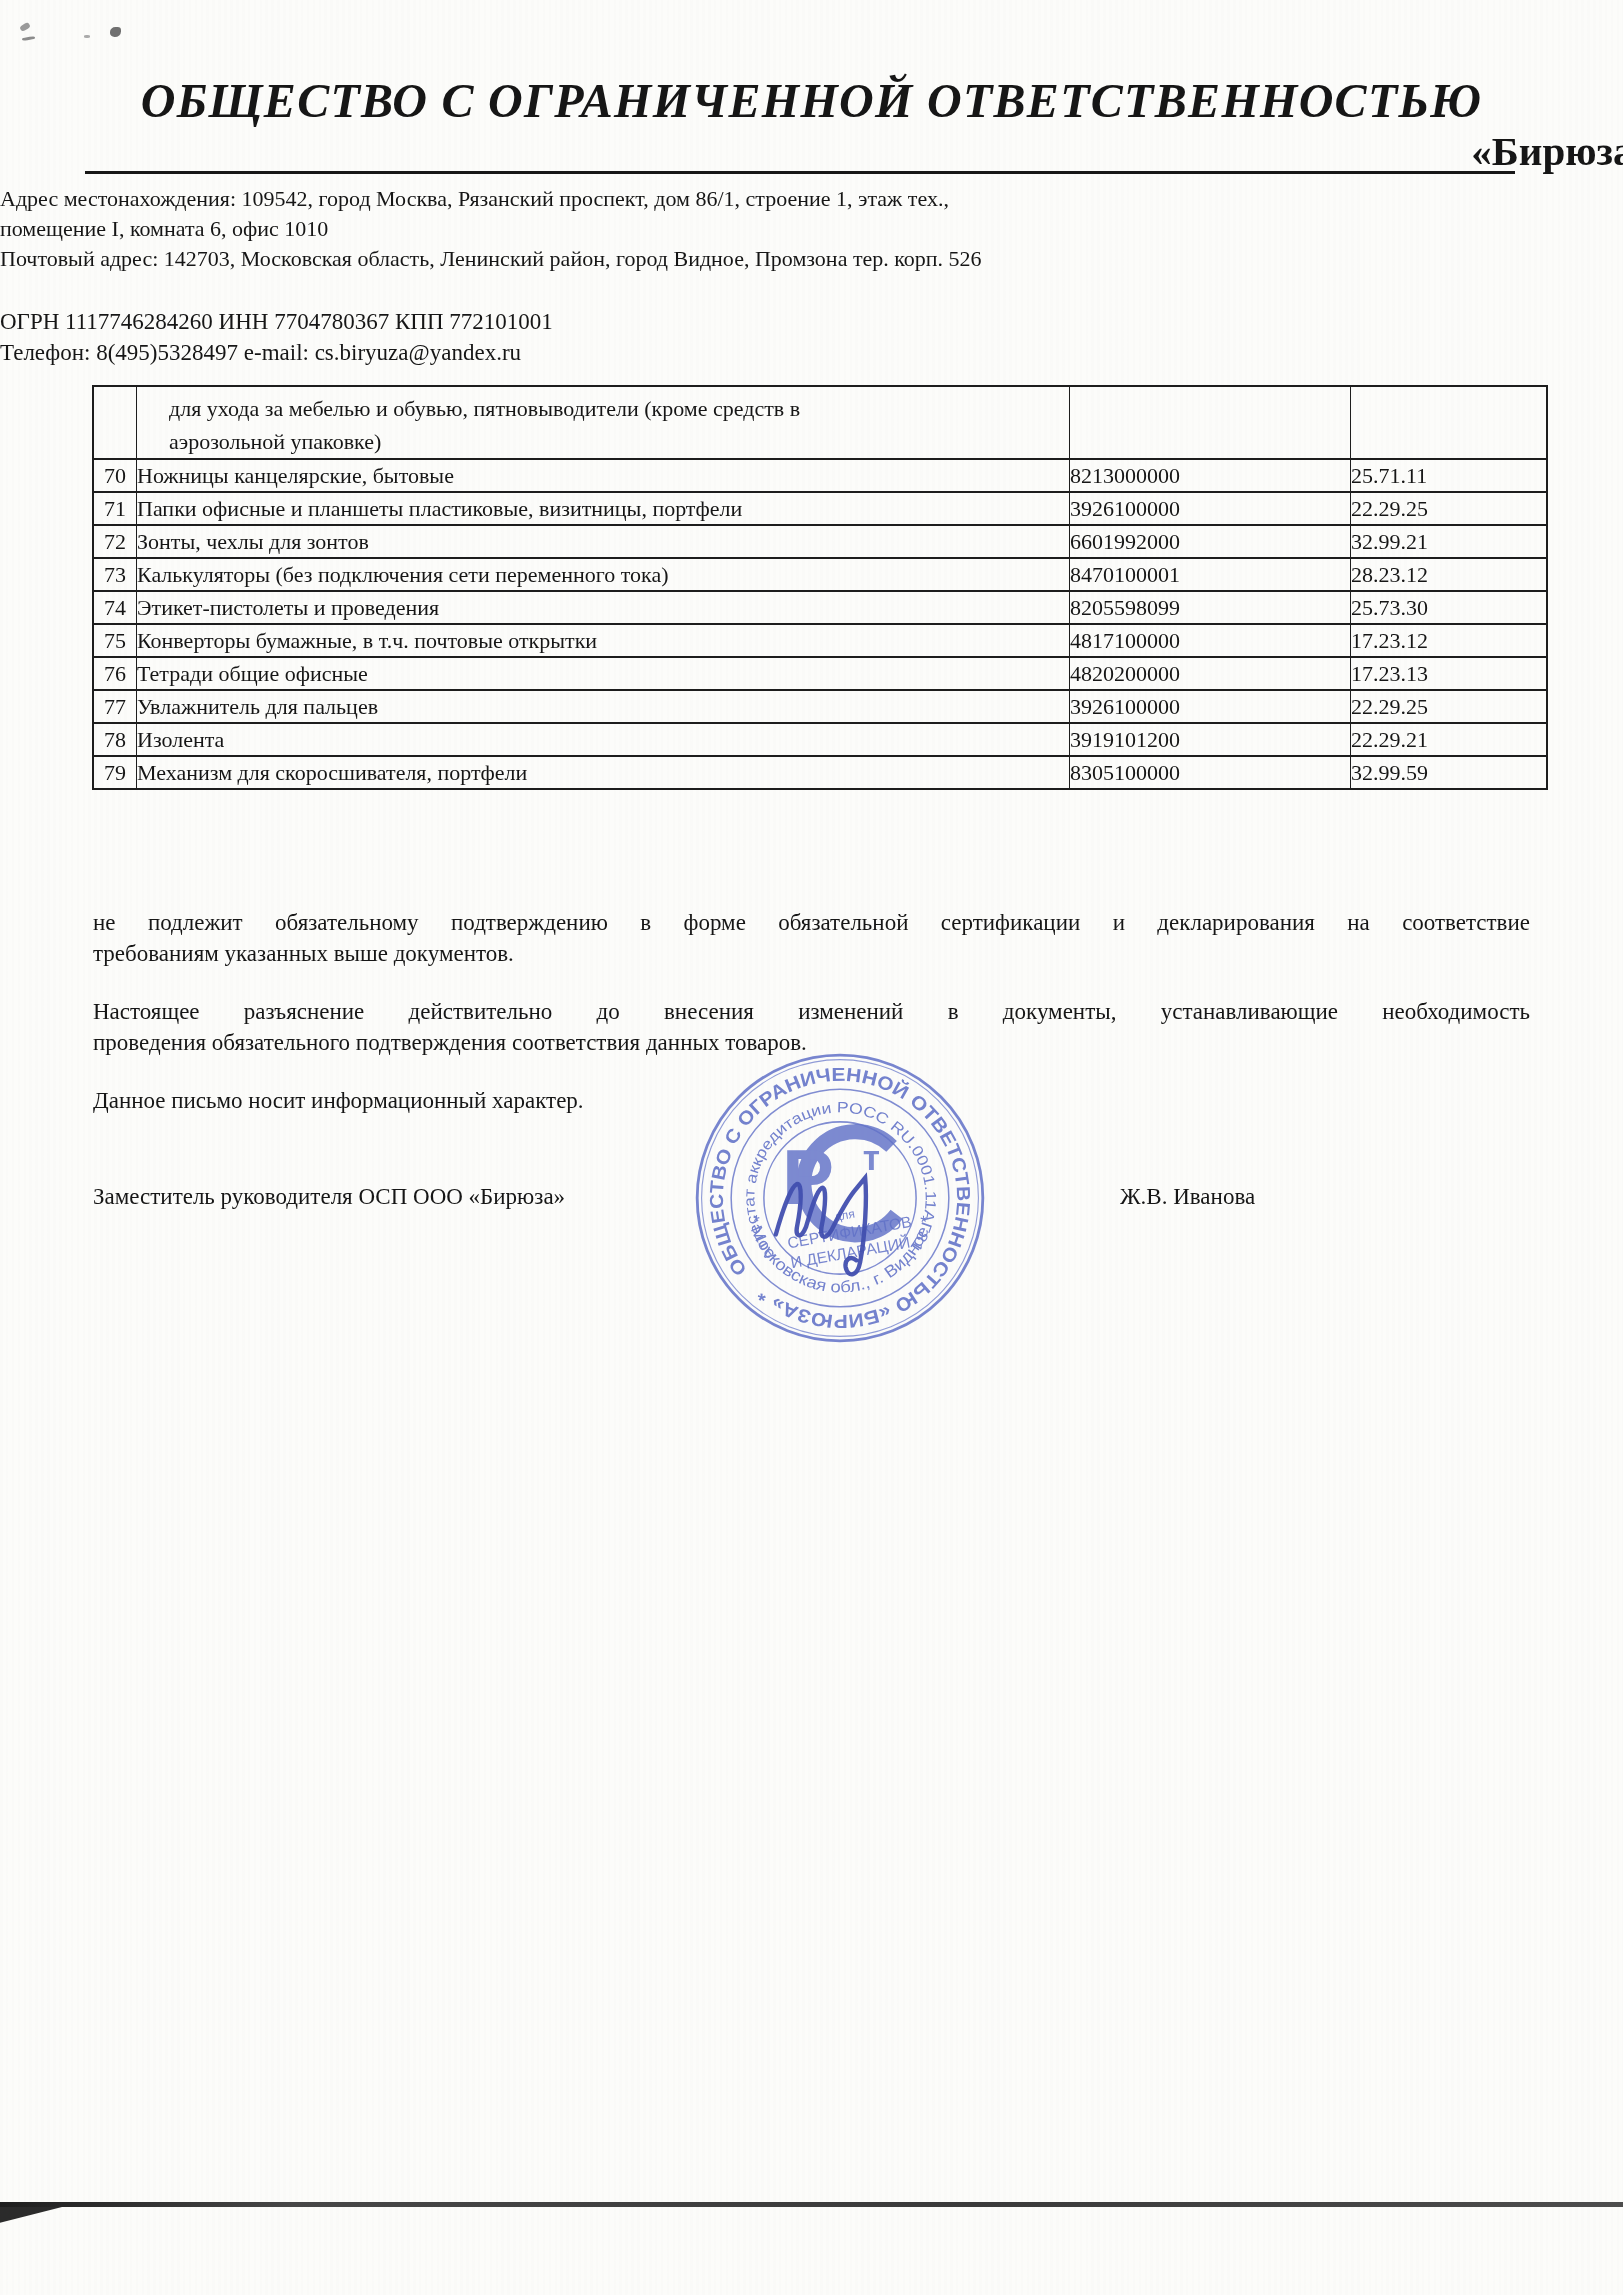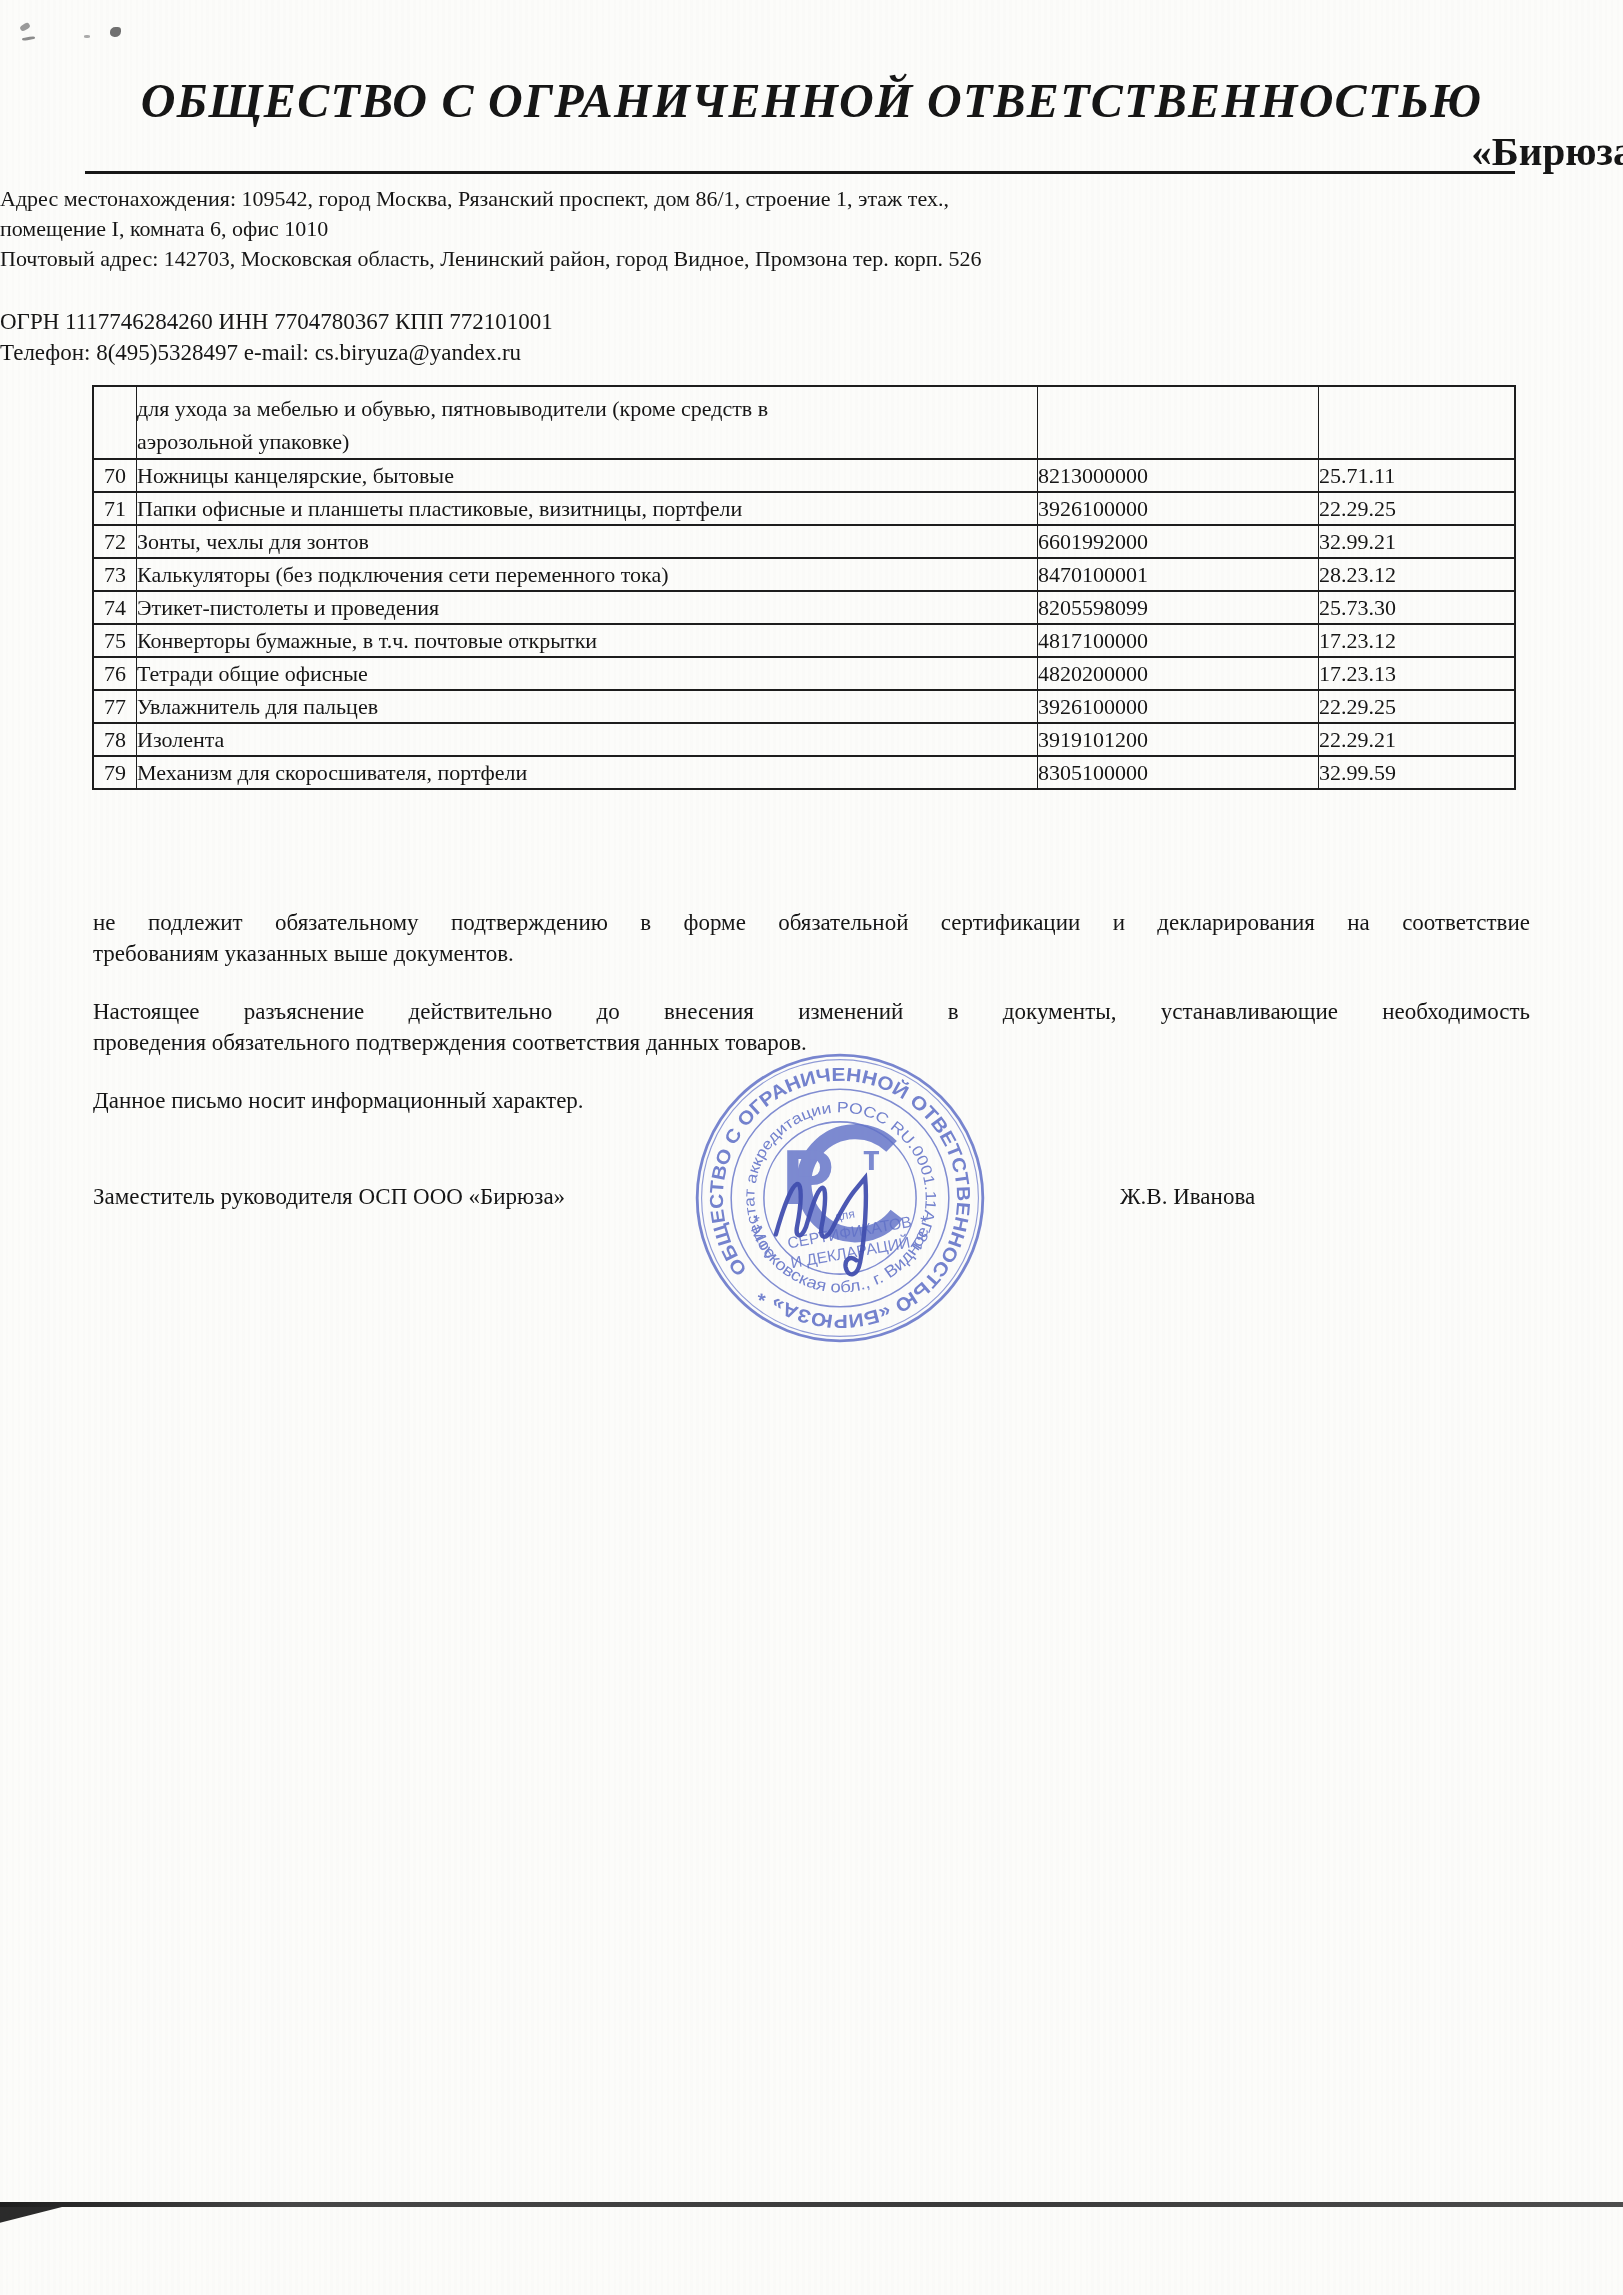--- a/index.html
+++ b/index.html
@@ -29,21 +29,21 @@
     border-collapse:collapse;table-layout:fixed;}
   table.goods td{border:1.3px solid #1d1d1d;border-top-width:2px;border-bottom-width:2px;
     font-size:22px;vertical-align:middle;padding:0;overflow:hidden;}
   table.goods{border:2px solid #1d1d1d;}
   td.c-num{width:42px;text-align:center;}
   td.c-name{width:900px;padding-left:9.2px;}
   td.c-code{width:280px;padding-left:14.4px;}
   td.c-okpd{width:195px;padding-left:11.8px;}
   tr.r{height:33px;}
   tr.cont{height:71px;}
-  tr.cont td.c-name{vertical-align:top;padding-top:5.2px;line-height:33px;}
+  tr.cont td.c-name{vertical-align:top;padding-top:5.2px;line-height:33px;padding-left:32px;}
   
   .para{position:absolute;left:93px;width:1437px;font-size:23px;line-height:31px;}
   .p1{top:907px;}
   .p2{top:996px;}
   .p3{top:1085px;}
   .jline{text-align:justify;text-align-last:justify;}
   .sig-title{position:absolute;top:1184px;left:93px;font-size:23px;white-space:nowrap;}
   .sig-name{position:absolute;top:1184px;left:1120px;font-size:23px;white-space:nowrap;}
   
   .stamp{position:absolute;left:689px;top:1047px;width:302px;height:302px;opacity:0.9;}

